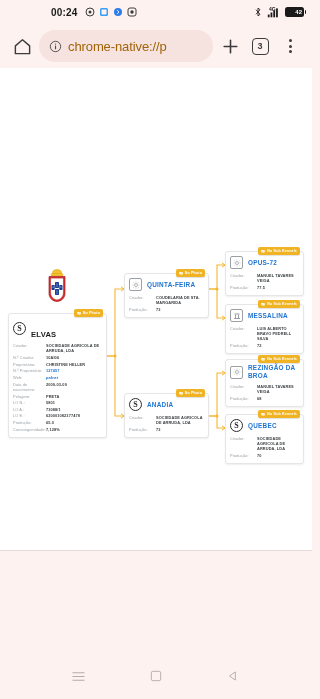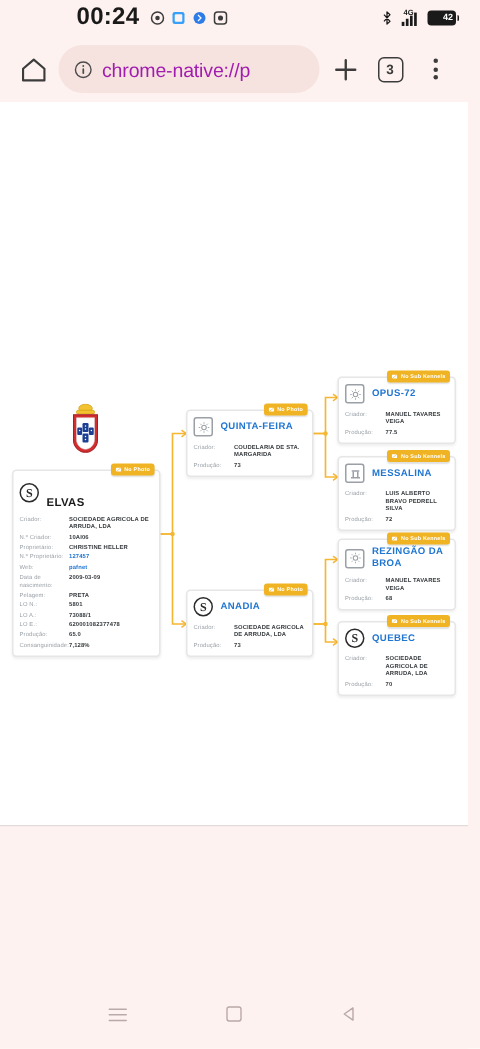--- a/index.html
+++ b/index.html
@@ -12,21 +12,21 @@
   body { position: relative; }
 
   
   .statusbar {
     height: 24px; width: 100%;
     display: flex; align-items: center;
     padding: 0 8px;
     background: #fdf2f0;
   }
   .sb-time {
-    font-size: 16px; font-weight: 700; color: #1a1a1a;
+    font-size: 10px; font-weight: 700; color: #1a1a1a;
     letter-spacing: 0.2px;
     padding-left: 43px;
   }
   .sb-left-icons { display: flex; align-items: center; gap: 4px; margin-left: 7px; }
   .sb-ico { width: 10px; height: 10px; display: block; }
   .sb-spacer { flex: 1; }
   .sb-right { display: flex; align-items: center; gap: 4px; }
   .sb-batt {
     width: 19px; height: 10px; border-radius: 2.5px;
     background: #1a1a1a; color: #fff; font-size: 6px;
@@ -55,21 +55,21 @@
   .omnibox {
     flex: 1 1 auto; height: 32px; min-width: 0;
     background: #f6e3e0;
     border-radius: 16px;
     display: flex; align-items: center;
     padding: 0 10px; gap: 6px;
     margin: 0 2px;
     overflow: hidden;
   }
   .omni-url {
-    font-size: 13px; color: #a21caf;
+    font-size: 13px; color: #a16207;
     white-space: nowrap; overflow: hidden;
     letter-spacing: -0.1px;
   }
   .tabcount {
     width: 17px; height: 17px;
     border: 1.7px solid #3c3c3c; border-radius: 4px;
     display: flex; align-items: center; justify-content: center;
     font-size: 9px; font-weight: 700; color: #3c3c3c;
   }
   .dots { display: flex; flex-direction: column; gap: 2.5px; align-items: center; }

